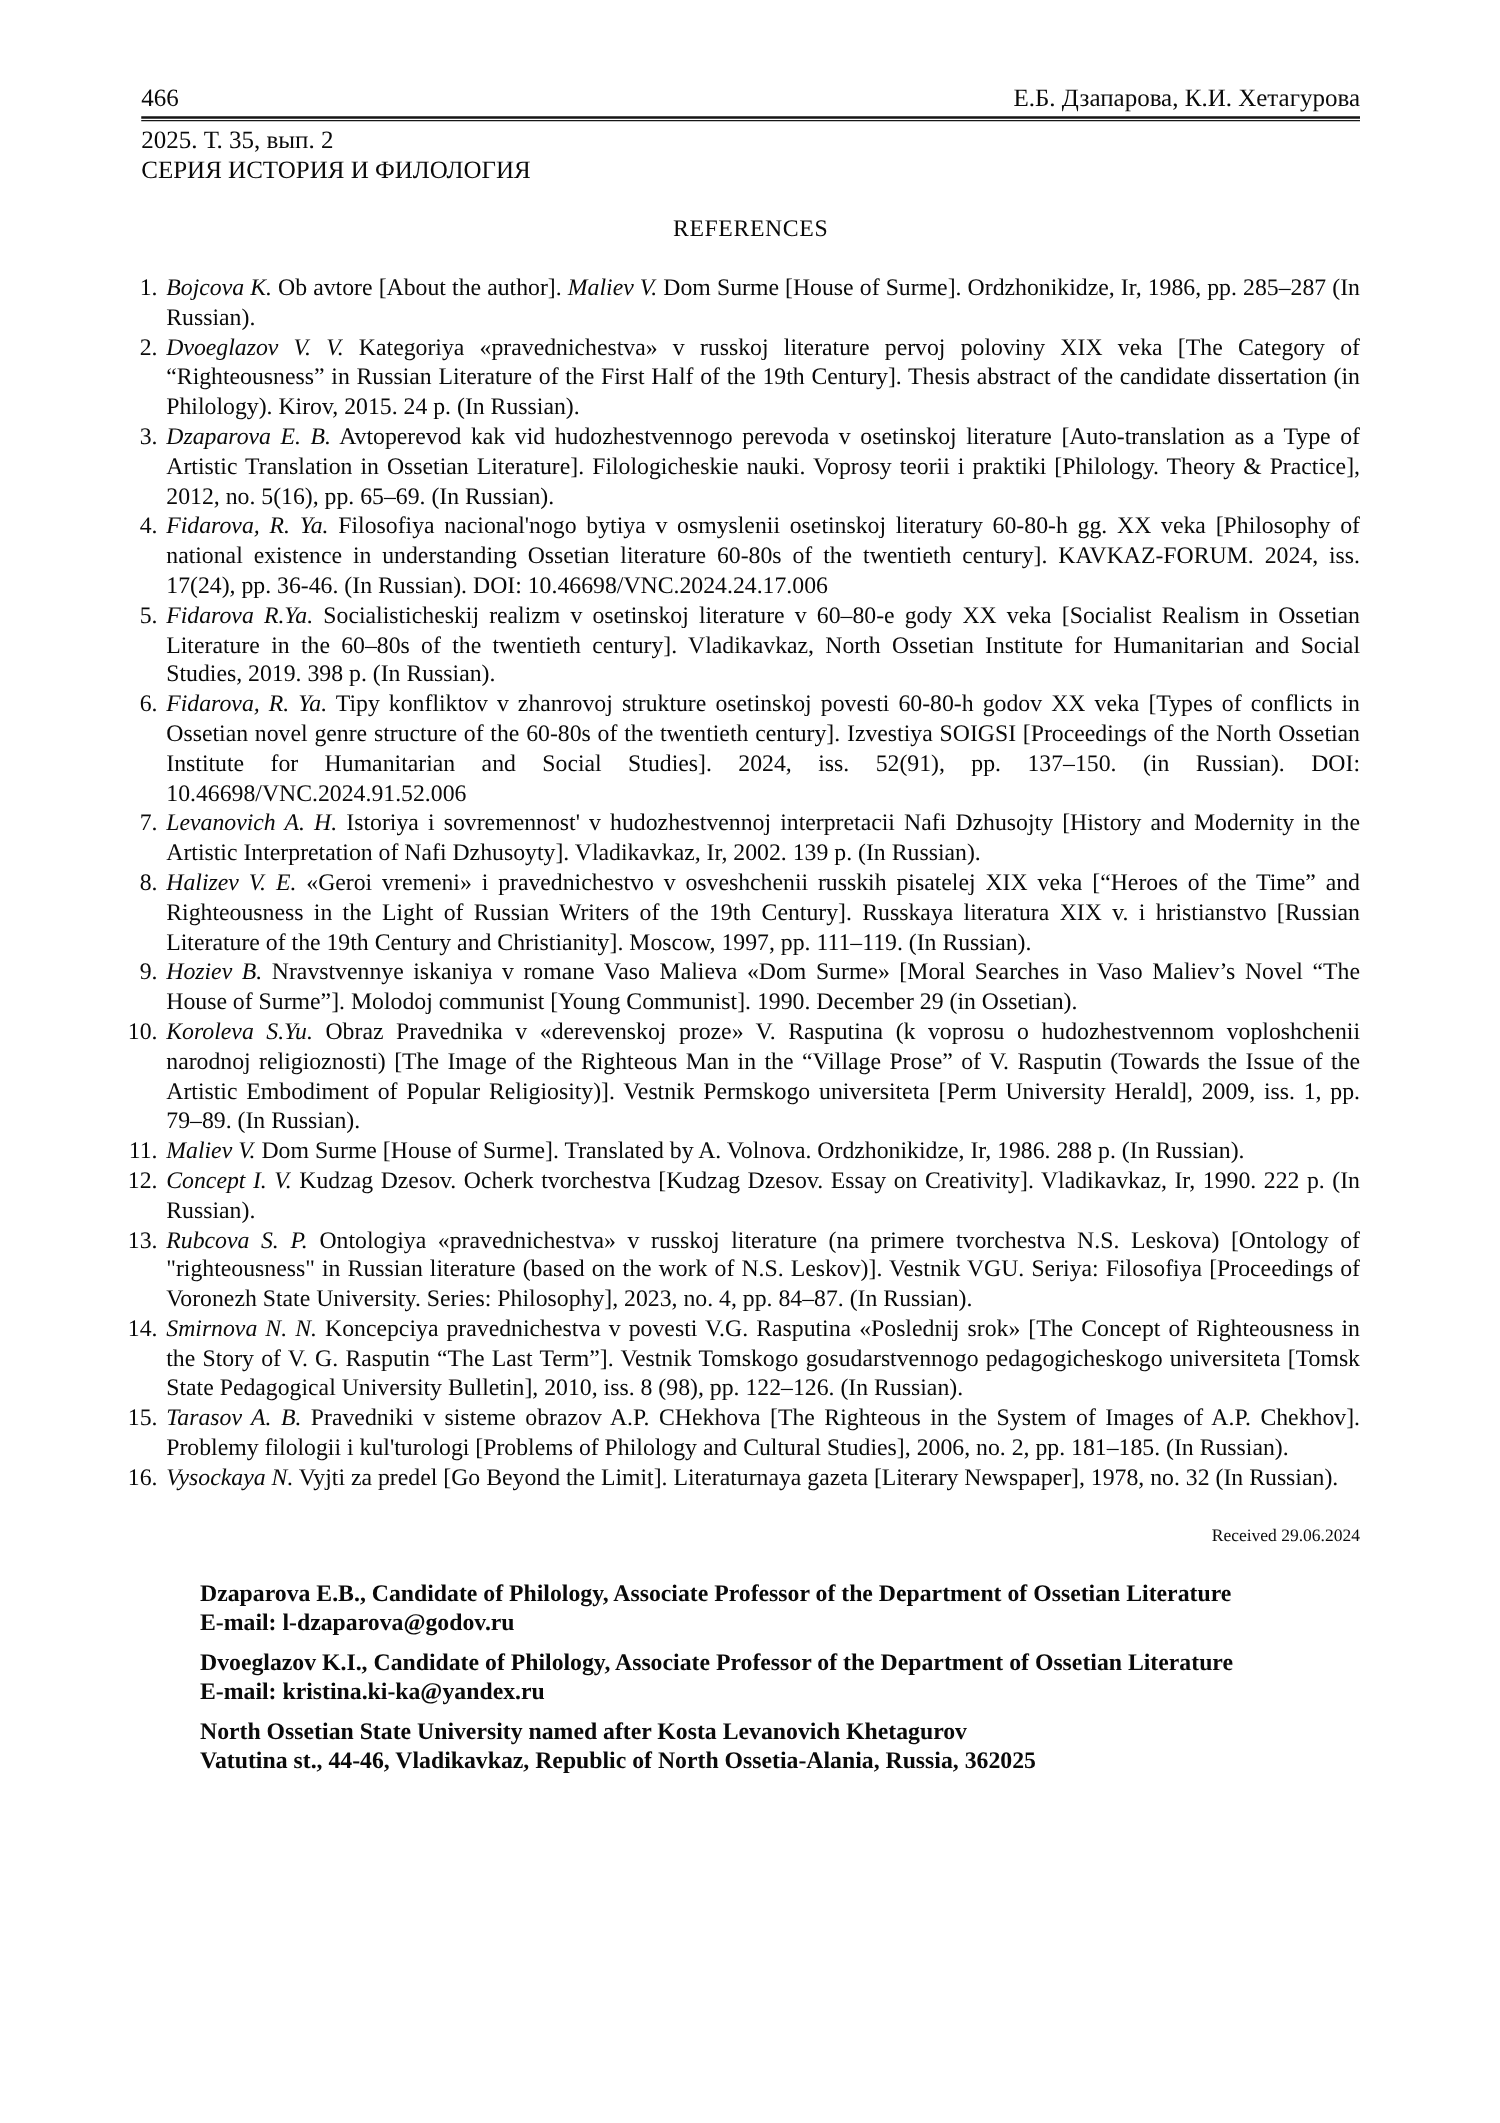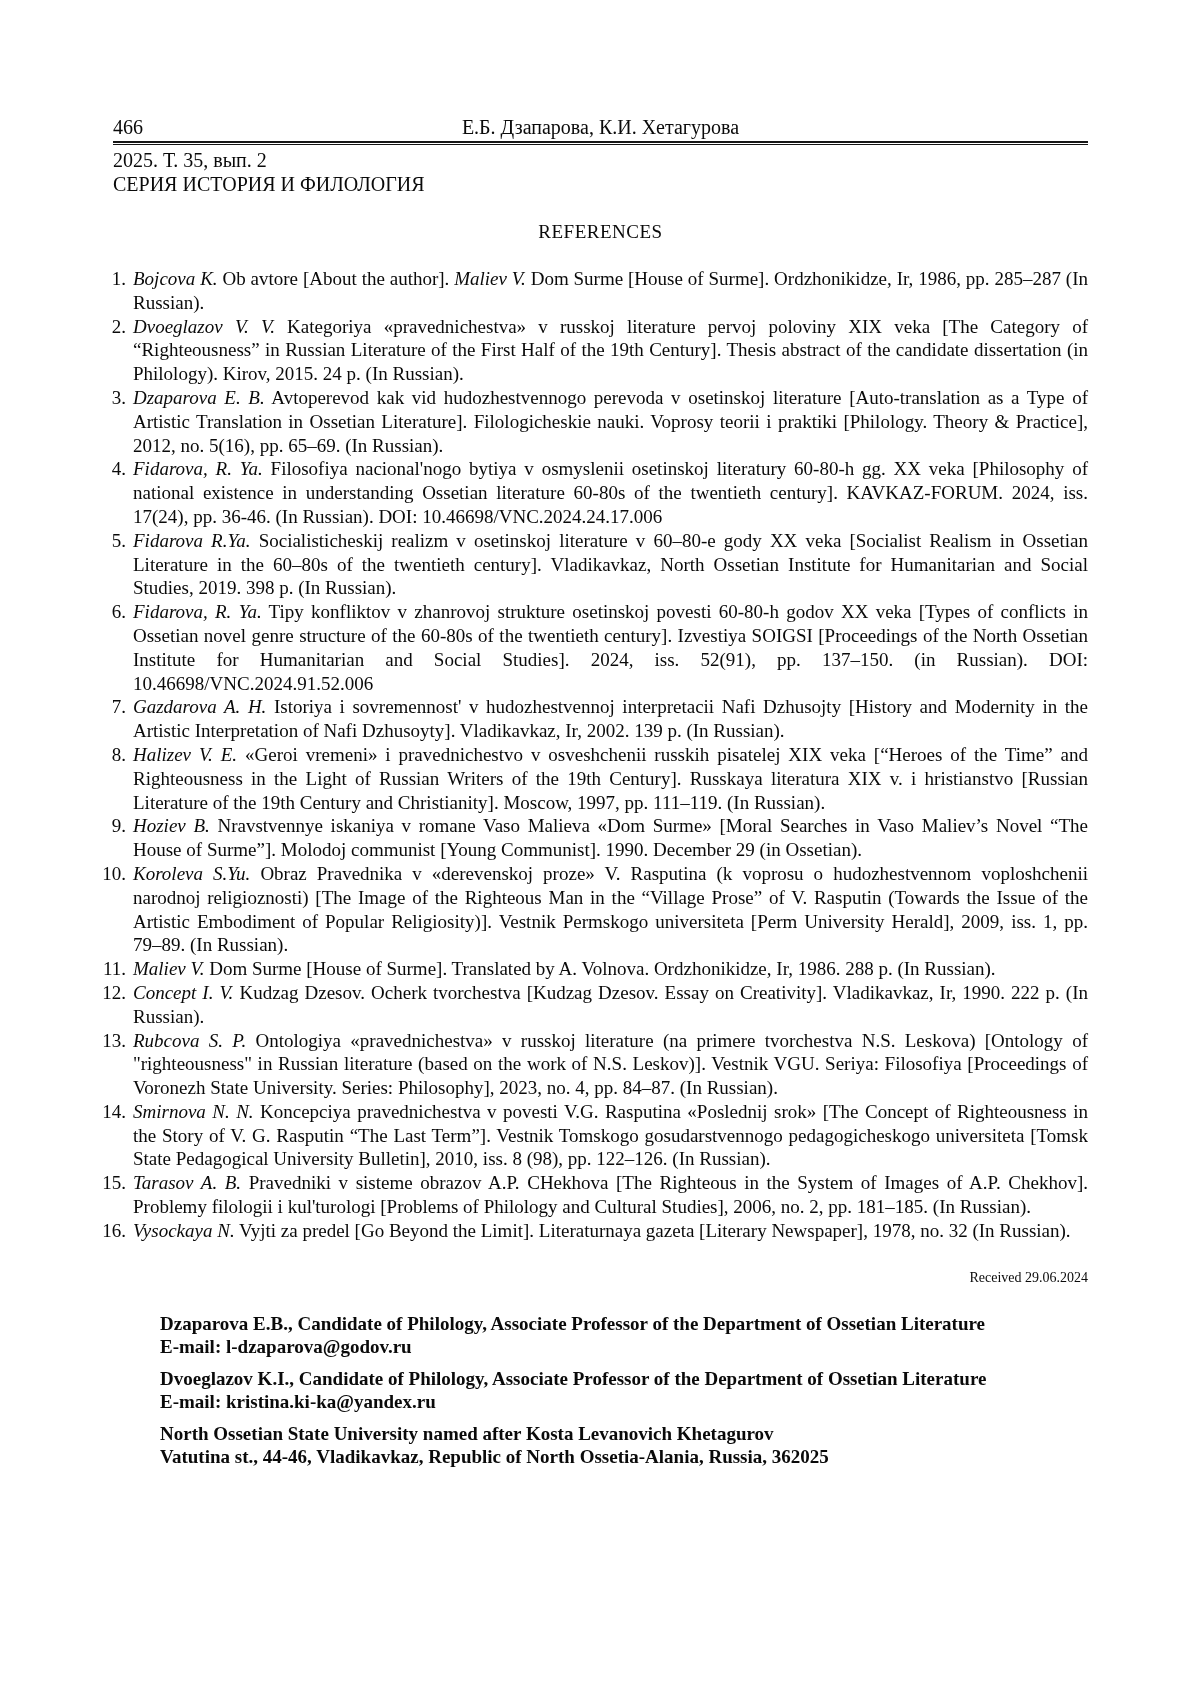--- a/index.html
+++ b/index.html
@@ -3,26 +3,26 @@
 <meta charset="utf-8">
 <style>
   html, body { margin: 0; padding: 0; }
   body {
     width: 1200px; height: 1698px;
     background: #ffffff; color: #0a0a0a;
     font-family: "Liberation Serif", serif;
     overflow: hidden;
     position: relative;
   }
-  .page { padding: 116px 112px 0 113px; }
+  .page { padding: 68px 112px 0 113px; }
 
   
   .hdr-row1 { position: relative; font-size: 20px; line-height: 22px; }
   .hdr-pageno { position: absolute; left: 0; top: 0; }
-  .hdr-authors { text-align: center; }
+  .hdr-authors { text-align: right; }
   .hdr-rule { margin-top: 3px; height: 1px; border-top: 2px solid #151515; border-bottom: 1px solid #151515; }
   .hdr-row2 { display: flex; justify-content: space-between; font-size: 20px; line-height: 24px; margin-top: 3px; flex-direction: column; }
 
   
   .section-title { text-align: center; font-size: 19px; margin-top: 25px; letter-spacing: 0.5px; }
 
   
   .refs { margin-left: -13px; margin-top: 24px; }
   .ref {
     font-size: 19px; line-height: 23.8px;
@@ -53,21 +53,21 @@
 
   <div class="section-title">REFERENCES</div>
 
   <div class="refs">
       <div class="ref"><span class="num">1.</span><i>Bojcova K.</i> Ob avtore [About the author]. <i>Maliev V.</i> Dom Surme [House of Surme]. Ordzhonikidze, Ir, 1986, pp. 285–287 (In Russian).</div>
       <div class="ref"><span class="num">2.</span><i>Dvoeglazov V. V.</i> Kategoriya «pravednichestva» v russkoj literature pervoj poloviny XIX veka [The Category of “Righteousness” in Russian Literature of the First Half of the 19th Century]. Thesis abstract of the candidate dissertation (in Philology). Kirov, 2015. 24 p. (In Russian).</div>
       <div class="ref"><span class="num">3.</span><i>Dzaparova E. B.</i> Avtoperevod kak vid hudozhestvennogo perevoda v osetinskoj literature [Auto-translation as a Type of Artistic Translation in Ossetian Literature]. Filologicheskie nauki. Voprosy teorii i praktiki [Philology. Theory &amp; Practice], 2012, no. 5(16), pp. 65–69. (In Russian).</div>
       <div class="ref"><span class="num">4.</span><i>Fidarova, R. Ya.</i> Filosofiya nacional'nogo bytiya v osmyslenii osetinskoj literatury 60-80-h gg. XX veka [Philosophy of national existence in understanding Ossetian literature 60-80s of the twentieth century]. KAVKAZ-FORUM. 2024, iss. 17(24), pp. 36-46. (In Russian). DOI: 10.46698/VNC.2024.24.17.006</div>
       <div class="ref"><span class="num">5.</span><i>Fidarova R.Ya.</i> Socialisticheskij realizm v osetinskoj literature v 60–80-e gody XX veka [Socialist Realism in Ossetian Literature in the 60–80s of the twentieth century]. Vladikavkaz, North Ossetian Institute for Humanitarian and Social Studies, 2019. 398 p. (In Russian).</div>
       <div class="ref"><span class="num">6.</span><i>Fidarova, R. Ya.</i> Tipy konfliktov v zhanrovoj strukture osetinskoj povesti 60-80-h godov XX veka [Types of conflicts in Ossetian novel genre structure of the 60-80s of the twentieth century]. Izvestiya SOIGSI [Proceedings of the North Ossetian Institute for Humanitarian and Social Studies]. 2024, iss. 52(91), pp. 137–150. (in Russian). DOI: 10.46698/VNC.2024.91.52.006</div>
-      <div class="ref"><span class="num">7.</span><i>Gazdarova A. H.</i> Istoriya i sovremennost' v hudozhestvennoj interpretacii Nafi Dzhusojty [History and Modernity in the Artistic Interpretation of Nafi Dzhusoyty]. Vladikavkaz, Ir, 2002. 139 p.  (In Russian).</div>
+      <div class="ref"><span class="num">7.</span><i>Levanovich A. H.</i> Istoriya i sovremennost' v hudozhestvennoj interpretacii Nafi Dzhusojty [History and Modernity in the Artistic Interpretation of Nafi Dzhusoyty]. Vladikavkaz, Ir, 2002. 139 p.  (In Russian).</div>
       <div class="ref"><span class="num">8.</span><i>Halizev V. E.</i> «Geroi vremeni» i pravednichestvo v osveshchenii russkih pisatelej XIX veka [“Heroes of the Time” and Righteousness in the Light of Russian Writers of the 19th Century]. Russkaya literatura XIX v. i hristianstvo [Russian Literature of the 19th Century and Christianity]. Moscow, 1997, pp. 111–119. (In Russian).</div>
       <div class="ref"><span class="num">9.</span><i>Hoziev B.</i> Nravstvennye iskaniya v romane Vaso Malieva «Dom Surme» [Moral Searches in Vaso Maliev’s Novel “The House of Surme”]. Molodoj communist [Young Communist]. 1990. December 29 (in Ossetian).</div>
       <div class="ref"><span class="num">10.</span><i>Koroleva S.Yu.</i> Obraz Pravednika v «derevenskoj proze» V. Rasputina (k voprosu o hudozhestvennom voploshchenii narodnoj religioznosti) [The Image of the Righteous Man in the “Village Prose” of V. Rasputin (Towards the Issue of the Artistic Embodiment of Popular Religiosity)]. Vestnik Permskogo universiteta [Perm University Herald], 2009, iss. 1, pp. 79–89. (In Russian).</div>
       <div class="ref"><span class="num">11.</span><i>Maliev V.</i> Dom Surme [House of Surme]. Translated by A. Volnova. Ordzhonikidze, Ir, 1986. 288 p. (In Russian).</div>
       <div class="ref"><span class="num">12.</span><i>Concept I. V.</i> Kudzag Dzesov. Ocherk tvorchestva [Kudzag Dzesov. Essay on Creativity]. Vladikavkaz, Ir, 1990. 222 p. (In Russian).</div>
       <div class="ref"><span class="num">13.</span><i>Rubcova S. P.</i> Ontologiya «pravednichestva» v russkoj literature (na primere tvorchestva N.S. Leskova) [Ontology of "righteousness" in Russian literature (based on the work of N.S. Leskov)]. Vestnik VGU. Seriya: Filosofiya [Proceedings of Voronezh State University. Series: Philosophy], 2023, no. 4, pp. 84–87. (In Russian).</div>
       <div class="ref"><span class="num">14.</span><i>Smirnova N. N.</i> Koncepciya pravednichestva v povesti V.G. Rasputina «Poslednij srok» [The Concept of Righteousness in the Story of V. G. Rasputin “The Last Term”]. Vestnik Tomskogo gosudarstvennogo pedagogicheskogo universiteta [Tomsk State Pedagogical University Bulletin], 2010, iss. 8 (98), pp. 122–126. (In Russian).</div>
       <div class="ref"><span class="num">15.</span><i>Tarasov A. B.</i> Pravedniki v sisteme obrazov A.P. CHekhova [The Righteous in the System of Images of A.P. Chekhov]. Problemy filologii i kul'turologi [Problems of Philology and Cultural Studies], 2006, no. 2, pp. 181–185. (In Russian).</div>
       <div class="ref"><span class="num">16.</span><i>Vysockaya N.</i> Vyjti za predel [Go Beyond the Limit]. Literaturnaya gazeta [Literary Newspaper], 1978, no. 32 (In Russian).</div>
     </div>

